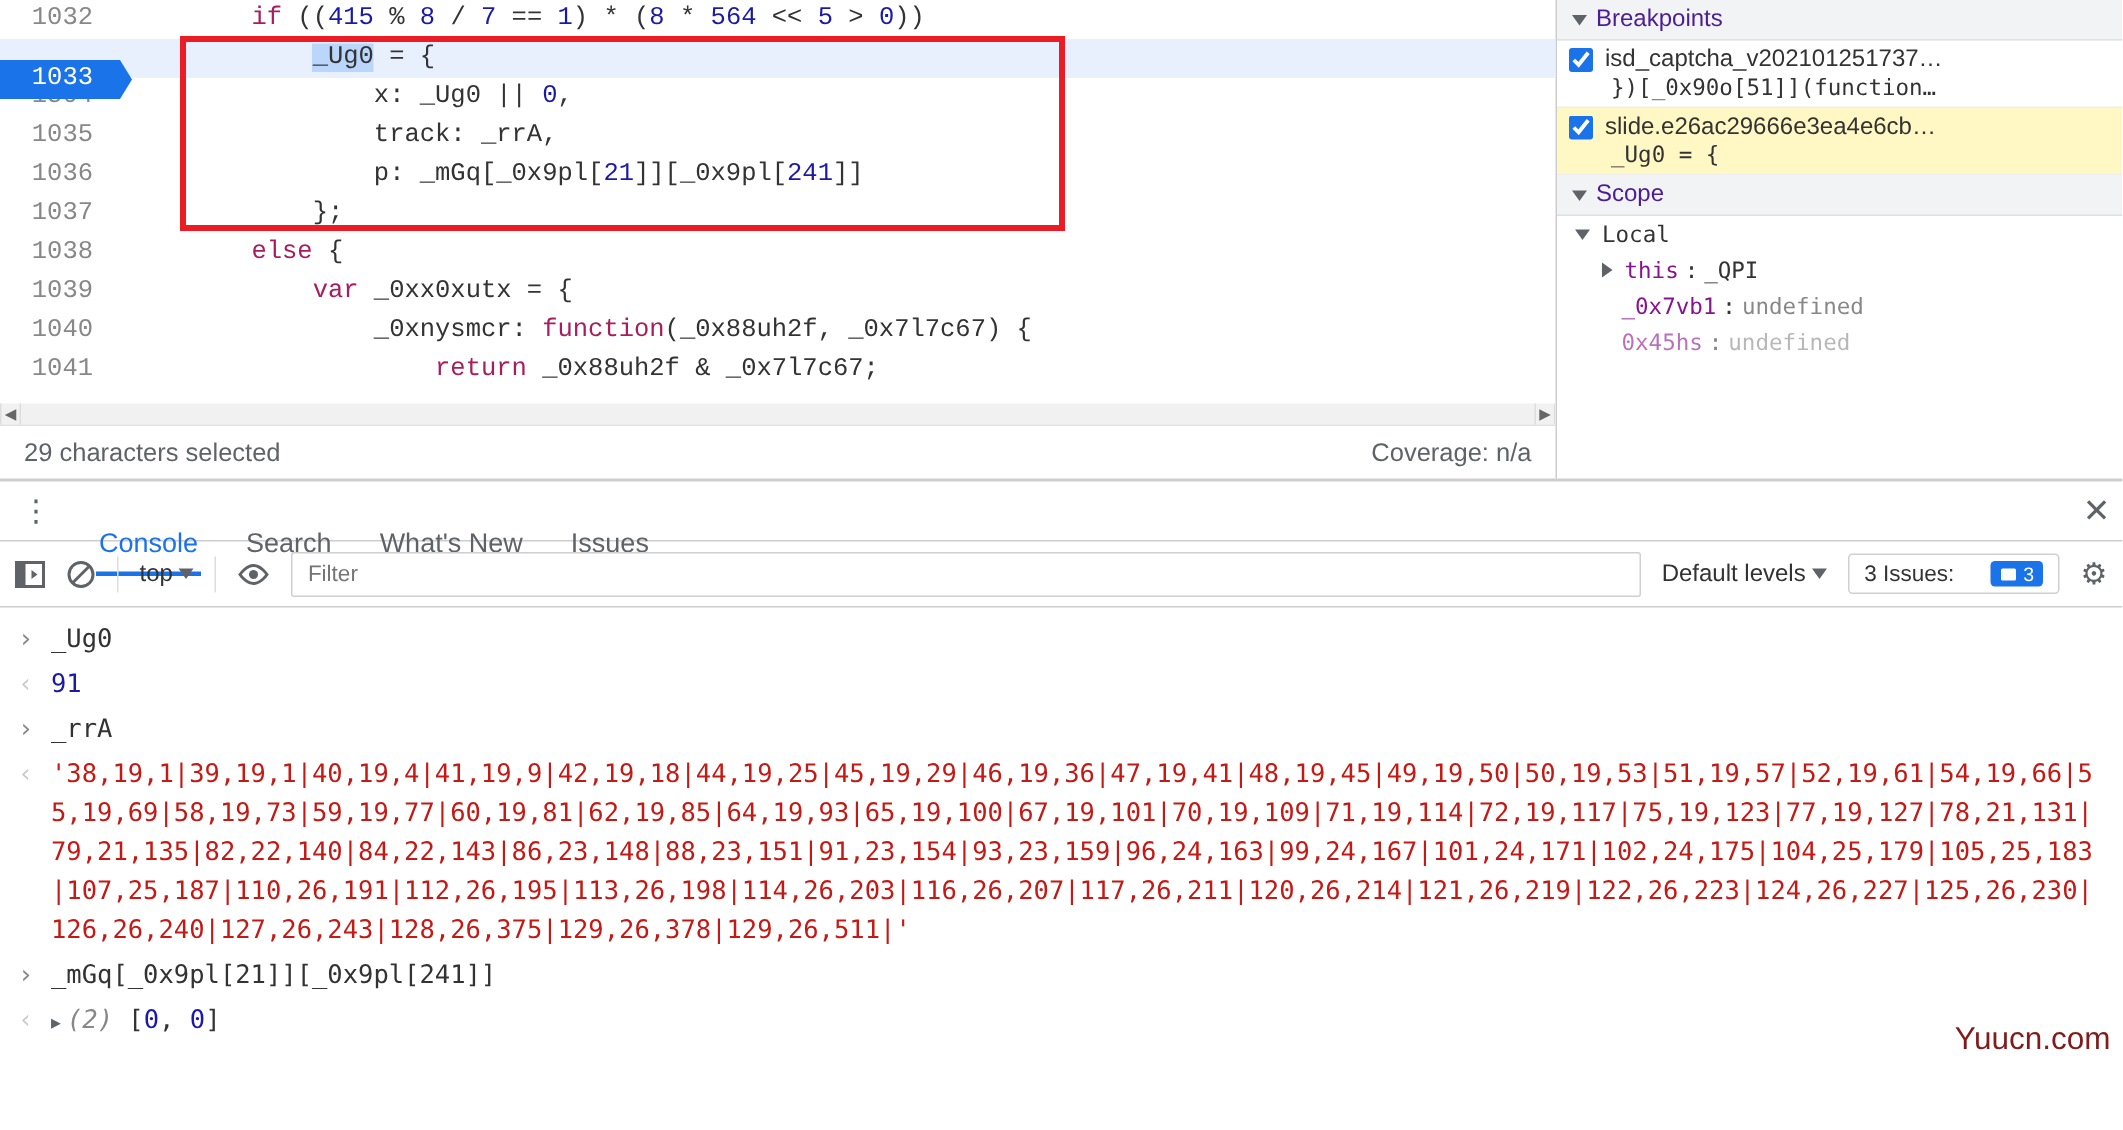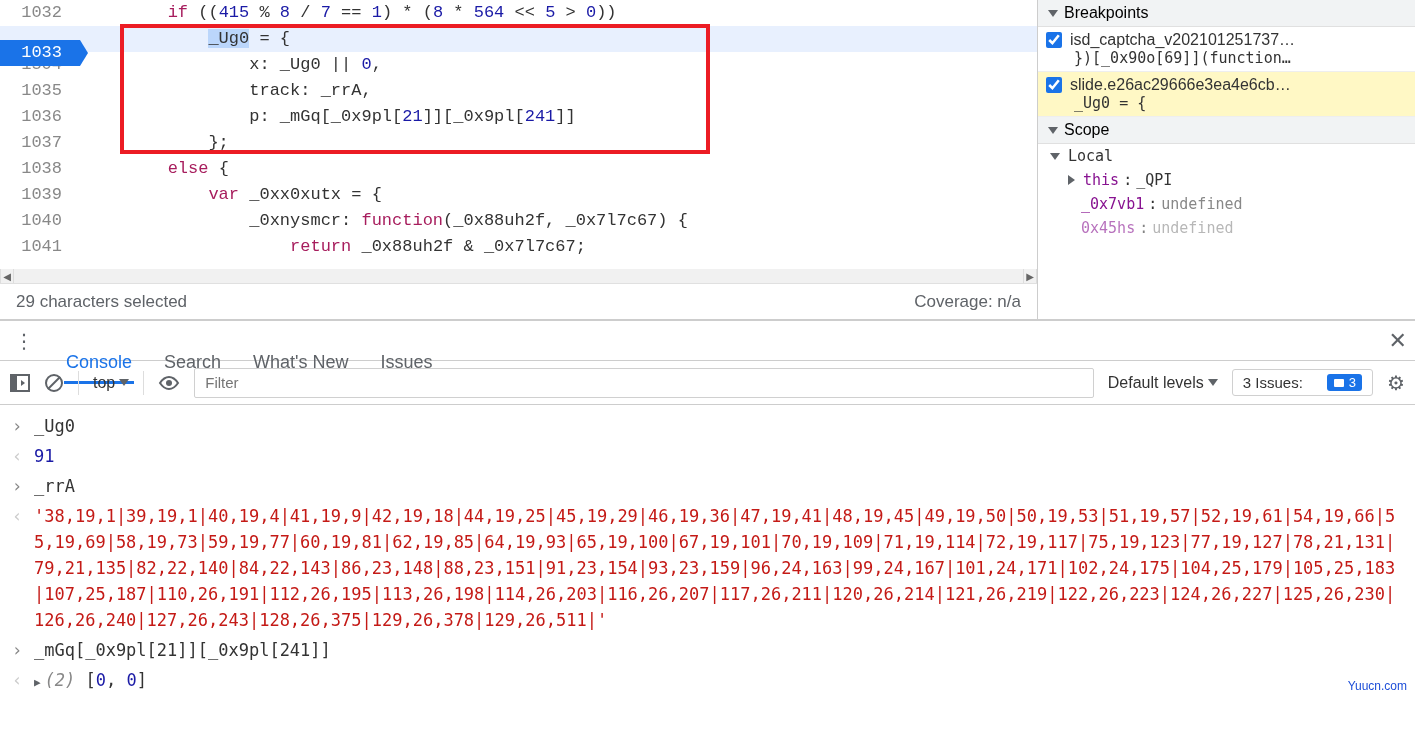--- a/index.html
+++ b/index.html
@@ -17,21 +17,21 @@
 .code-line.active { background: #e8f0fe; }
 .code-line.active .line-content { background: #e8f0fe; }
 .tok-kw { color: #a71d5d; }
 .tok-num { color: #1a1aa6; }
 .tok-sel { background: #bbd6fb; }
 .red-box { position: absolute; border: 4px solid #ec1c24; pointer-events: none; }
 .hscroll { height: 14px; background: #f1f1f1; display:flex; align-items:center; }
 .hscroll .arrow { width:14px; height:14px; display:flex; align-items:center; justify-content:center; color:#666; font-size:10px; border-left:1px solid #ddd; border-right:1px solid #ddd; }
 .code-status { height: 36px; border-top: 1px solid #e0e0e0; display: flex; align-items: center; justify-content: space-between; padding: 0 16px; color: #5f6368; font-size: 17px; }
 .side-pane { width: 378px; border-left: 1px solid #cdcdcd; overflow: hidden; font-size: 16px; }
-.side-section-hdr { background: #f1f3f4; padding: 4px 10px; color: #000000; display:flex; align-items:center; gap:6px; border-bottom:1px solid #e0e0e0; }
+.side-section-hdr { background: #f1f3f4; padding: 4px 10px; color: #4c1d95; display:flex; align-items:center; gap:6px; border-bottom:1px solid #e0e0e0; }
 .tri { display:inline-block; width:0; height:0; }
 .tri-down { border-left:5px solid transparent; border-right:5px solid transparent; border-top:7px solid #5f6368; }
 .tri-right { border-top:5px solid transparent; border-bottom:5px solid transparent; border-left:7px solid #5f6368; }
 .bp-item { padding: 4px 8px 4px 8px; border-bottom: 1px solid #eee; }
 .bp-item.hl { background: #fff8c5; }
 .bp-top { display:flex; align-items:center; gap:8px; }
 .bp-chk { width:16px; height:16px; accent-color: #1a73e8; }
 .bp-title { white-space: nowrap; overflow: hidden; text-overflow: ellipsis; }
 .bp-sub { font-family: Consolas, monospace; font-size: 15px; color: #333; padding-left: 28px; white-space:nowrap; overflow:hidden; text-overflow: ellipsis;}
 .scope-row { padding: 3px 10px 3px 18px; font-family: Consolas, monospace; font-size: 15px; display:flex; align-items:center; gap:4px; }
@@ -60,21 +60,21 @@
 .con-row { display: flex; padding: 2px 12px; }
 .con-pre { width: 22px; flex-shrink:0; color: #888; }
 .con-pre.in { color: #888; }
 .con-pre.out { color: #bbb; }
 .con-txt { flex:1; word-break: break-all; }
 .con-str { color: #c41a16; }
 .con-num { color: #1a1aa6; }
 .con-dim { color: #888; font-style: italic; }
 .con-obj { color: #333; }
 .con-tri { color:#5f6368; font-size:11px; margin-right:4px; display:inline-block; }
-.watermark { position: absolute; right: 8px; bottom: 60px; color: #1d4ed8; font-size: 12px; font-family: Arial; pointer-events:none; }
+.watermark { position: absolute; right: 8px; bottom: 48px; color: #7f1d1d; font-size: 21px; font-family: Arial; pointer-events:none; }
 </style>
 </head>
 <body>
 
 <div class="app">
 
   <div class="top-area">
 
     <div class="code-pane">
       <div class="code-scroll">
@@ -137,21 +137,21 @@
       <div class="side-section-hdr">
         <span class="tri tri-down"></span>
         <span>Breakpoints</span>
       </div>
       <div id="bp-list">
           <div class="bp-item">
     <div class="bp-top">
       <input type="checkbox" class="bp-chk" checked="" style="">
       <span class="bp-title">isd_captcha_v202101251737…</span>
     </div>
-    <div class="bp-sub">})[_0x90o[69]](function…</div>
+    <div class="bp-sub">})[_0x90o[51]](function…</div>
           </div>
           <div class="bp-item hl">
     <div class="bp-top">
       <input type="checkbox" class="bp-chk" checked="" style="">
       <span class="bp-title">slide.e26ac29666e3ea4e6cb…</span>
     </div>
     <div class="bp-sub">_Ug0 = {</div>
           </div>
         </div>
 

